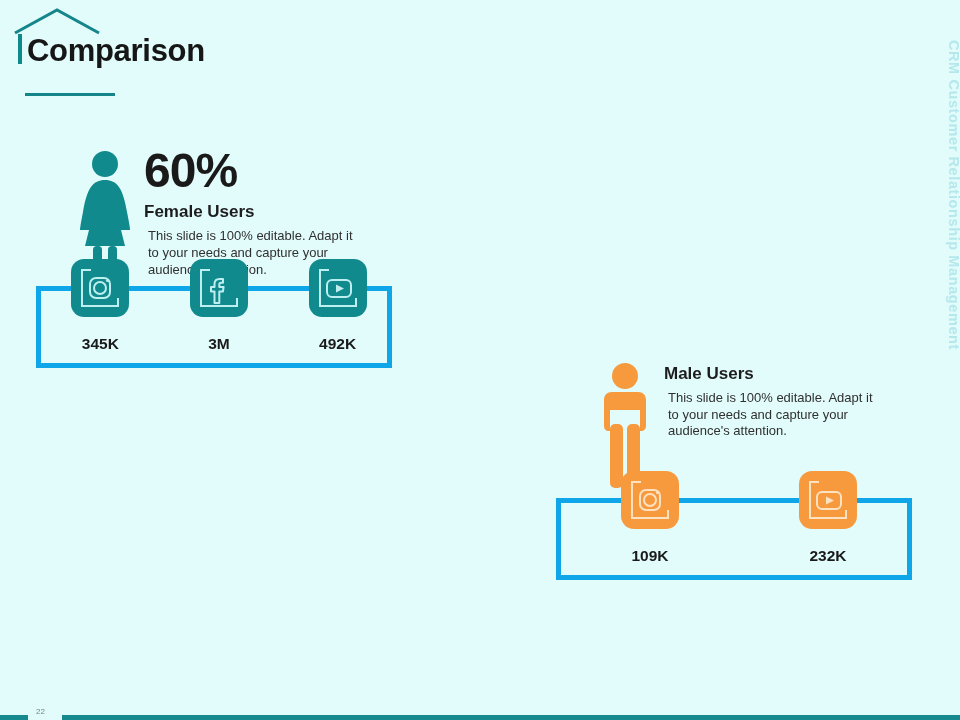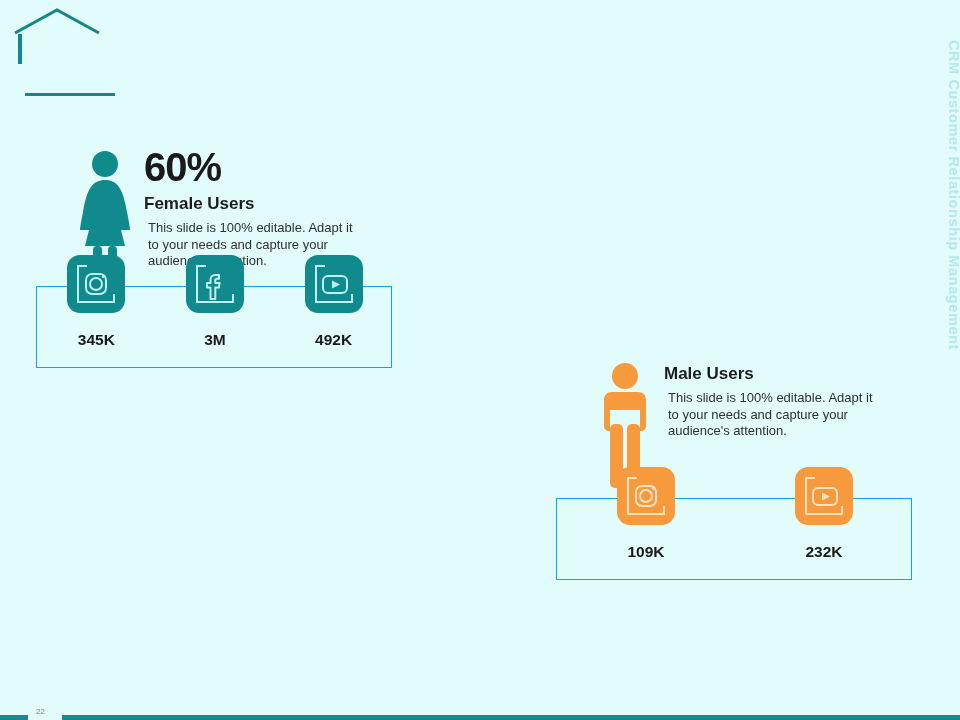--- a/index.html
+++ b/index.html
@@ -71,21 +71,21 @@
     left: 40px;
     top: 0;
   }
   .stat-text {
     position: absolute;
     left: 108px;
     top: -4px;
     width: 245px;
   }
   .pct {
-    font-size: 40px;
+    font-size: 48px;
     font-weight: 700;
     color: #1a1a1a;
     line-height: 1.05;
     letter-spacing: -1px;
   }
   .stat-label {
     font-size: 17px;
     font-weight: 700;
     color: #1d1d1d;
     margin-top: 6px;
@@ -97,21 +97,21 @@
     margin-top: 6px;
     margin-left: 4px;
     width: 205px;
   }
 
   
   .social-box {
     position: relative;
     width: 356px;
     height: 82px;
-    border: 1px solid #0ea5e9;
+    border: 5px solid #0ea5e9;
     box-sizing: border-box;
     margin-top: 4px;
   }
   .social-items {
     position: absolute;
     left: 0;
     top: -32px;
     width: 356px;
     display: flex;
     justify-content: space-around;
@@ -181,20 +181,21 @@
   }
 </style>
 </head>
 <body>
 
 <div id="title-area">
   <svg id="roof-icon" width="90" height="30" viewBox="0 0 90 30">
     <polyline points="3,27 45,4 87,27" fill="none" stroke="#14868a" stroke-width="3"></polyline>
   </svg>
   <div id="title-tick"></div>
+  <div id="page-title">Comparison</div>
   <div id="title-underline"></div>
 </div>
 
 <div class="gender-group" id="group-female">
 
   <div class="group-head">
     <svg class="person-figure" width="58" height="128" viewBox="0 0 58 128">
       <circle cx="29" cy="14" r="13" fill="#108a8c"></circle>
       <path d="M29 30
                C17 30 11 38 7 62

